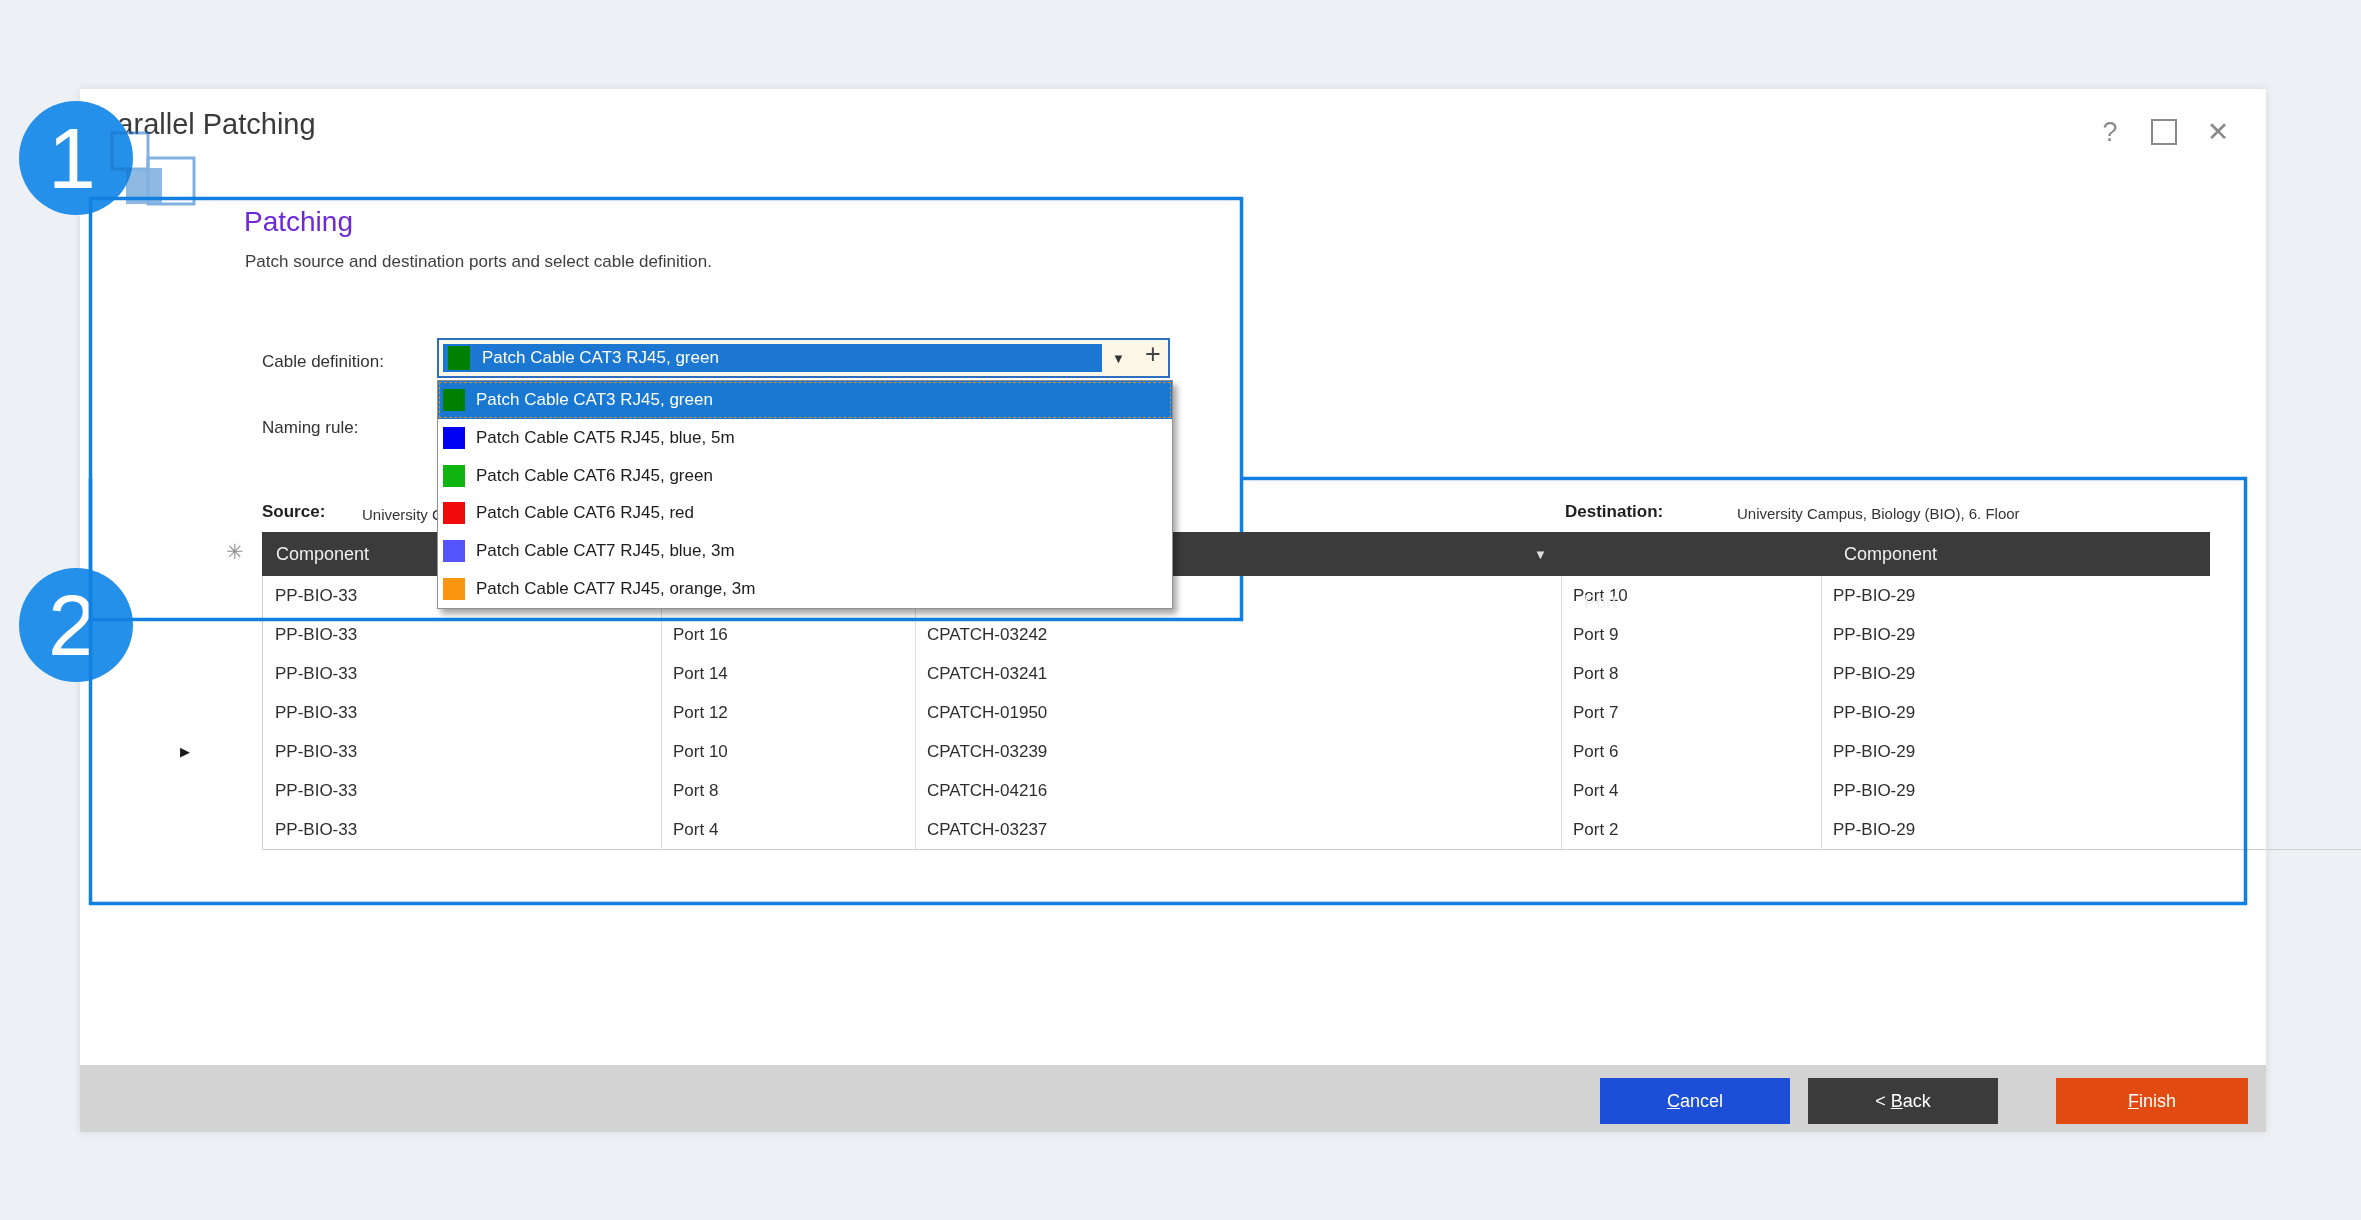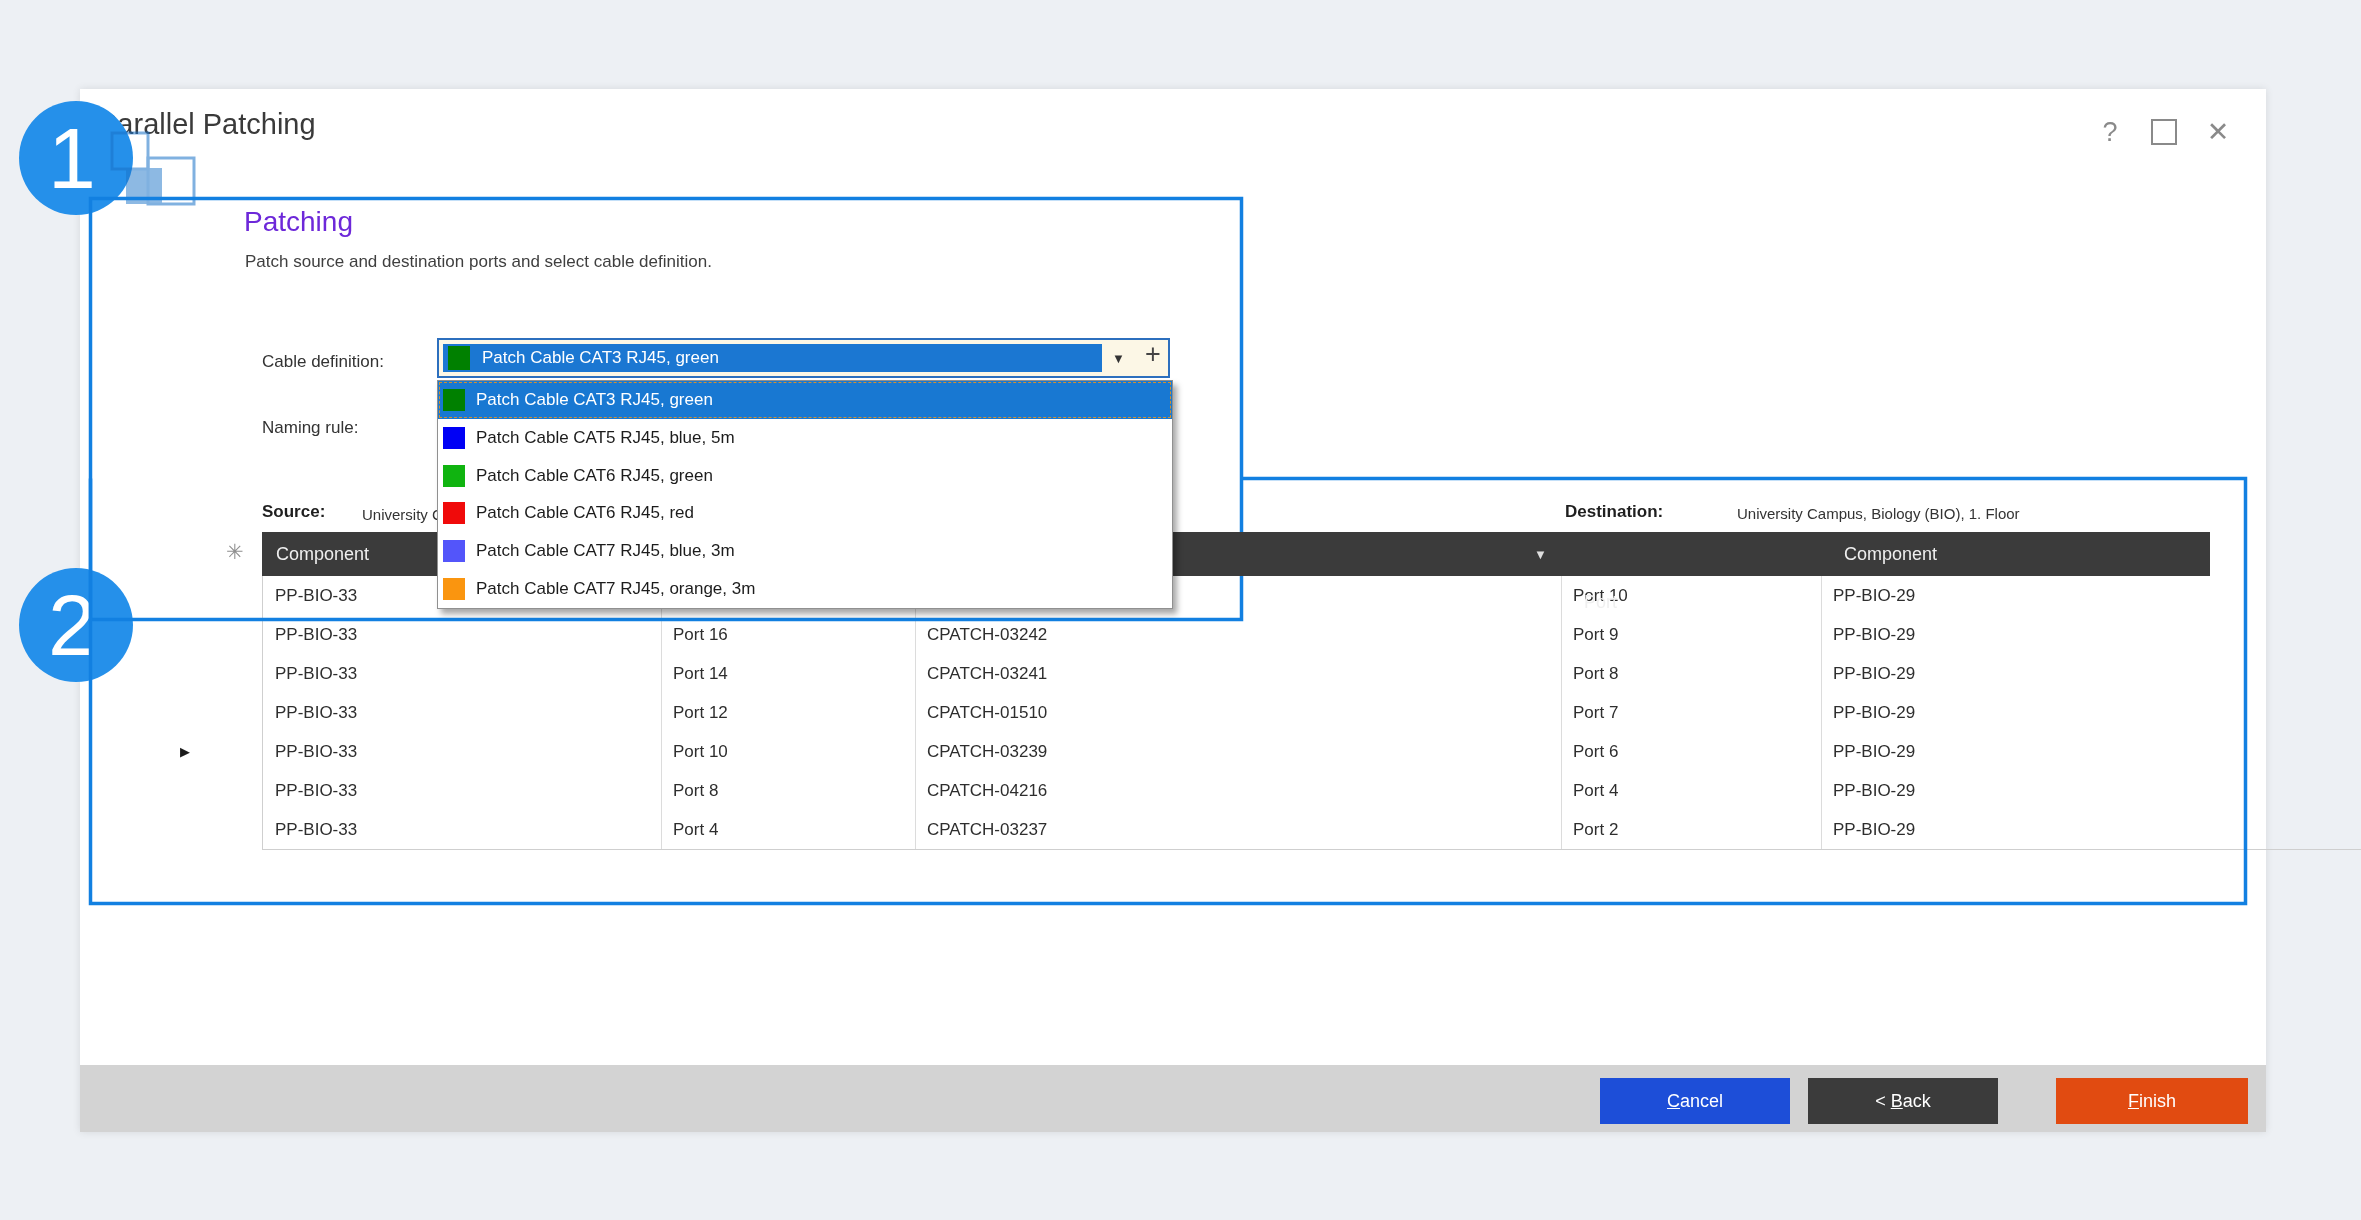--- a/index.html
+++ b/index.html
@@ -122,21 +122,21 @@
       <span class="combo-swatch" id="combo-swatch" style="background: rgb(0, 128, 0);"></span>
       <span class="combo-text">Patch Cable CAT3 RJ45, green</span>
     </div>
     <span class="combo-arrow">▼</span>
     <span class="combo-add">+</span>
   </div>
 
   <div class="abs src-label">Source:</div>
   <div class="abs src-value">University C</div>
   <div class="abs dst-label">Destination:</div>
-  <div class="abs dst-value">University Campus, Biology (BIO), 1. Floor</div>
+  <div class="abs dst-value">University Campus, Biology (BIO), 6. Floor</div>
 
   <div class="abs gear-ico">✳</div>
 
   <div class="abs tbl-header">
     <div class="hcell h-src-comp">Component</div>
     <div class="hcell h-sort">▼</div>
     <div class="hcell h-dst-port">Port</div>
     <div class="hcell h-dst-comp">Component</div>
   </div>
 
@@ -162,21 +162,21 @@
       <div class="trow" style="top: 78.2857px; height: 39.1429px;">
       <div class="tcell c0">PP-BIO-33</div>
       <div class="tcell c1">Port 14</div>
       <div class="tcell c2">CPATCH-03241</div>
       <div class="tcell c3">Port 8</div>
       <div class="tcell c4">PP-BIO-29</div>
     </div>
       <div class="trow" style="top: 117.429px; height: 39.1429px;">
       <div class="tcell c0">PP-BIO-33</div>
       <div class="tcell c1">Port 12</div>
-      <div class="tcell c2">CPATCH-01510</div>
+      <div class="tcell c2">CPATCH-01950</div>
       <div class="tcell c3">Port 7</div>
       <div class="tcell c4">PP-BIO-29</div>
     </div>
       <div class="trow" style="top: 156.571px; height: 39.1429px;">
       <div class="tcell c0">PP-BIO-33</div>
       <div class="tcell c1">Port 10</div>
       <div class="tcell c2">CPATCH-03239</div>
       <div class="tcell c3">Port 6</div>
       <div class="tcell c4">PP-BIO-29</div>
     </div>

